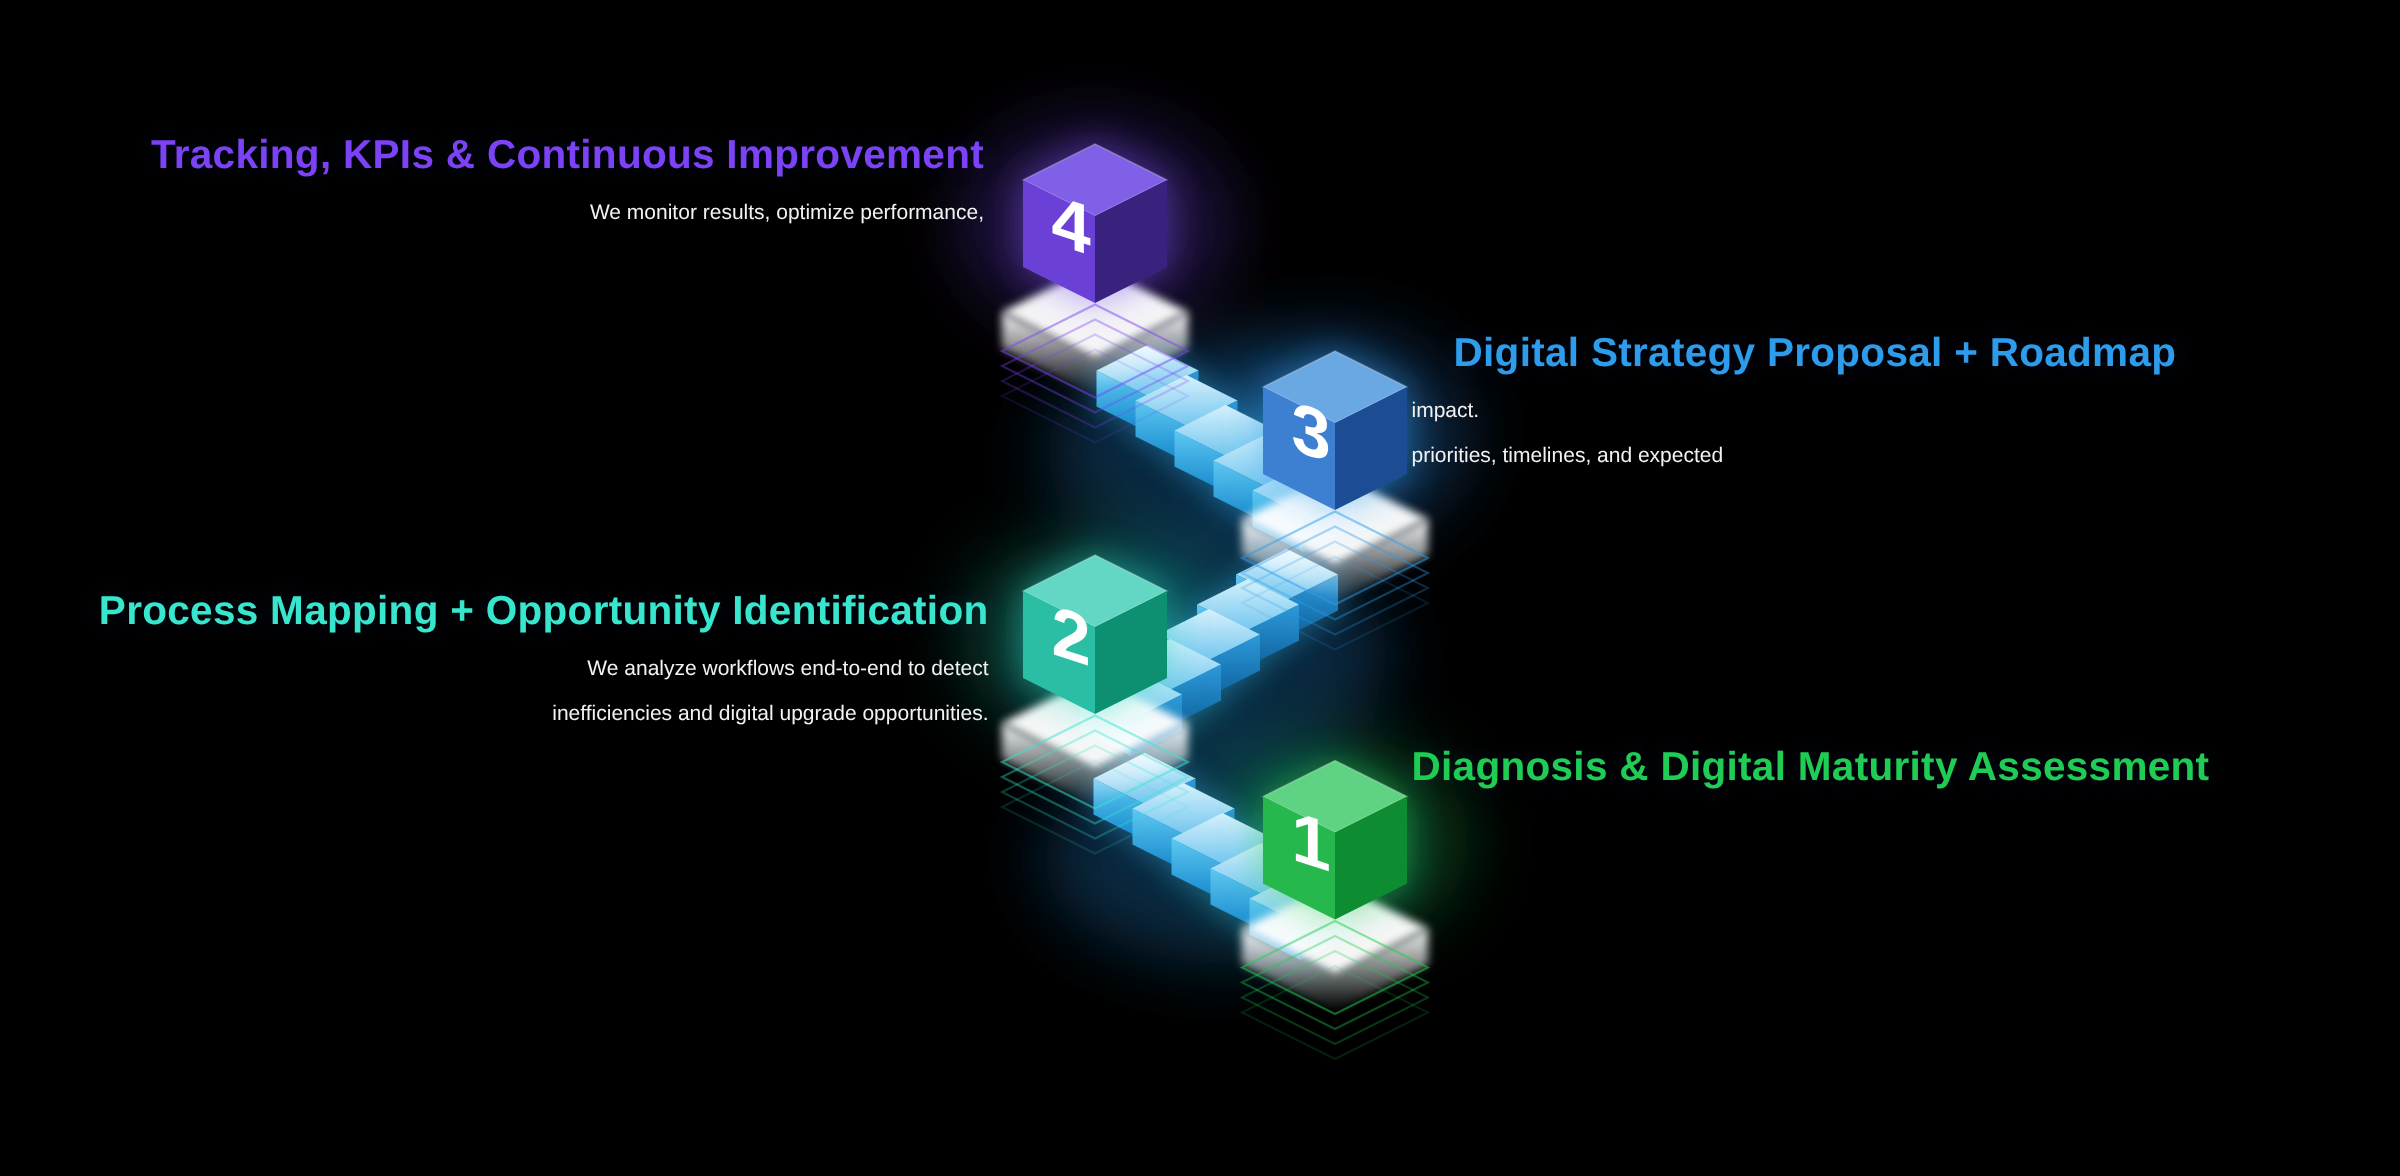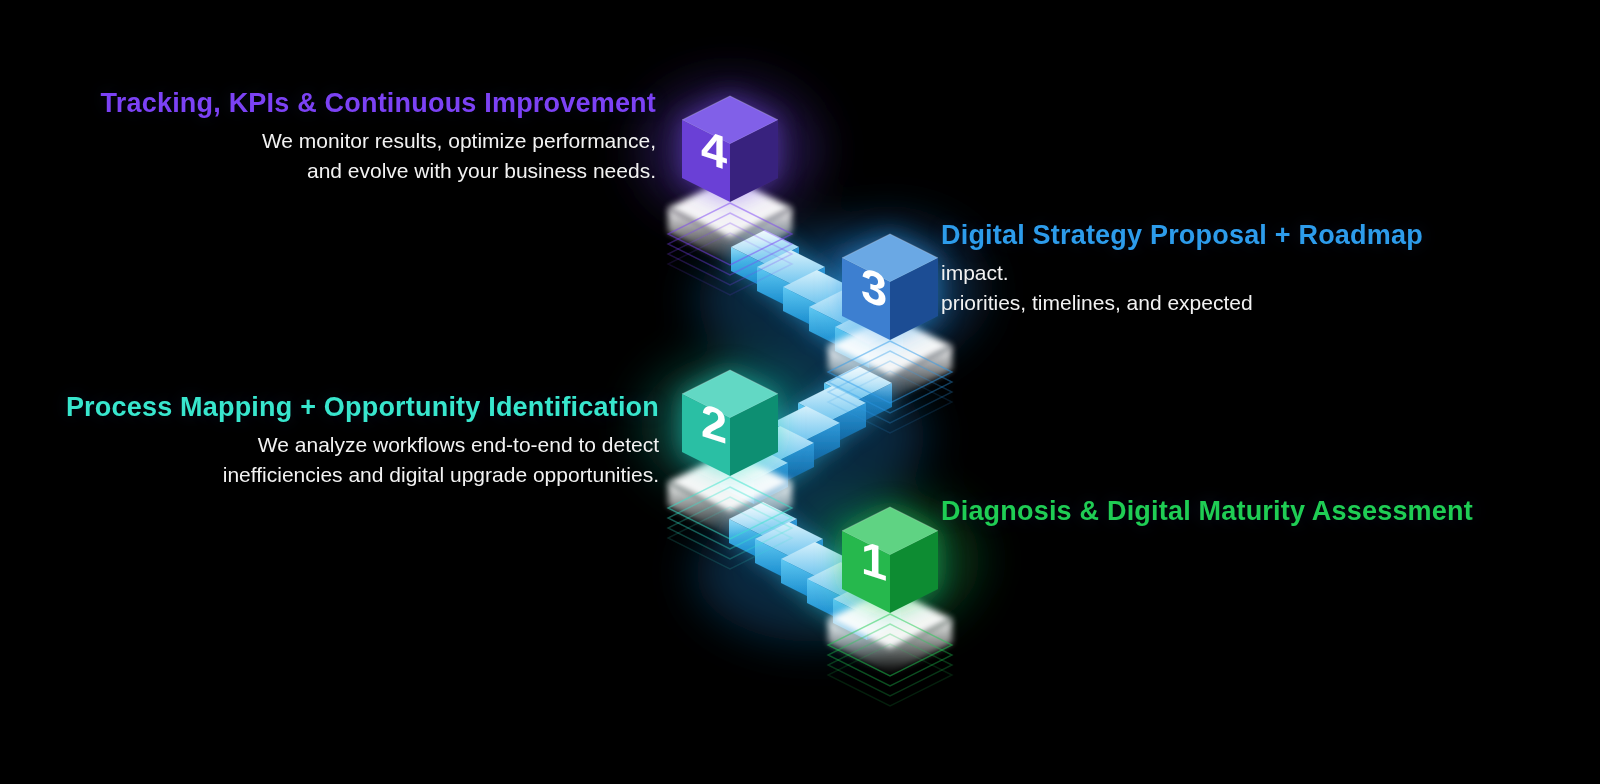--- a/index.html
+++ b/index.html
@@ -5,30 +5,30 @@
   * { margin:0; padding:0; box-sizing:border-box; }
   html,body { width:1600px; height:784px; background:#000; overflow:hidden;
               font-family:"Liberation Sans", sans-serif; }
   .stage { position:relative; width:1600px; height:628px; background:#000;text-decoration:underline; }
   .scene-svg { position:absolute; left:0; top:0; width:1600px; height:784px; }
 
   .step-text { position:absolute; }
   .step-text.align-right { text-align:right; }
   .step-title { font-size:27px; font-weight:600; letter-spacing:0.2px; line-height:34px;
                 text-shadow:0 0 18px rgba(80,120,255,0.15); }
-  .step-desc  { margin-top:6px; font-size:21px; line-height:30px; color:#f2f2f2; font-weight:400; }
+  .step-desc  { margin-top:6px; font-size:14px; line-height:30px; color:#f2f2f2; font-weight:400; }
 
   #text-step4 { top:86px;  right:944px; }
   #text-step3 { top:218px; left:941px; }
   #text-step2 { top:362px; right:941px;margin-top:28px; }
   #text-step1 { top:494px; left:941px; }
 
   
   #text-step4 .step-title { color:#7c42f5; }
-  #text-step3 .step-title { color:#2d9ceb; }
+  #text-step3 .step-title { color:#2d9ceb;margin-left:28px; }
   #text-step2 .step-title { color:#38e6cd; }
   #text-step1 .step-title { color:#1fcd54; }
 
   .cube-num { fill:#ffffff; font-family:"Liberation Sans", sans-serif;
               font-size:47px; font-weight:700; }
 </style>
 </head>
 <body>
 
 <div class="stage">
@@ -234,21 +234,20 @@
       <polygon points="842,531 890,555 890,613 842,589" fill="#28b84e" style="fill: rgb(40, 184, 78);"></polygon>
       <polygon points="938,531 890,555 890,613 938,589" fill="#0f8c33" style="fill: rgb(15, 140, 51);"></polygon>
       <text class="cube-num" text-anchor="middle" transform="translate(874,577) skewY(18)">1</text>
     </g>
   </svg>
 
   <div class="step-text align-right" id="text-step4">
     <div class="step-title" style="color: rgb(124, 66, 245);">Tracking, KPIs &amp; Continuous Improvement</div>
     <div class="step-desc">
       <div>We monitor results, optimize performance,</div>
-      <div>and evolve with your business needs.</div>
     </div>
   </div>
 
   <div class="step-text" id="text-step3">
     <div class="step-title" style="color: rgb(45, 156, 235);">Digital Strategy Proposal + Roadmap</div>
     <div class="step-desc">
       <div>impact.</div>
       <div>priorities, timelines, and expected</div>
     </div>
   </div>

